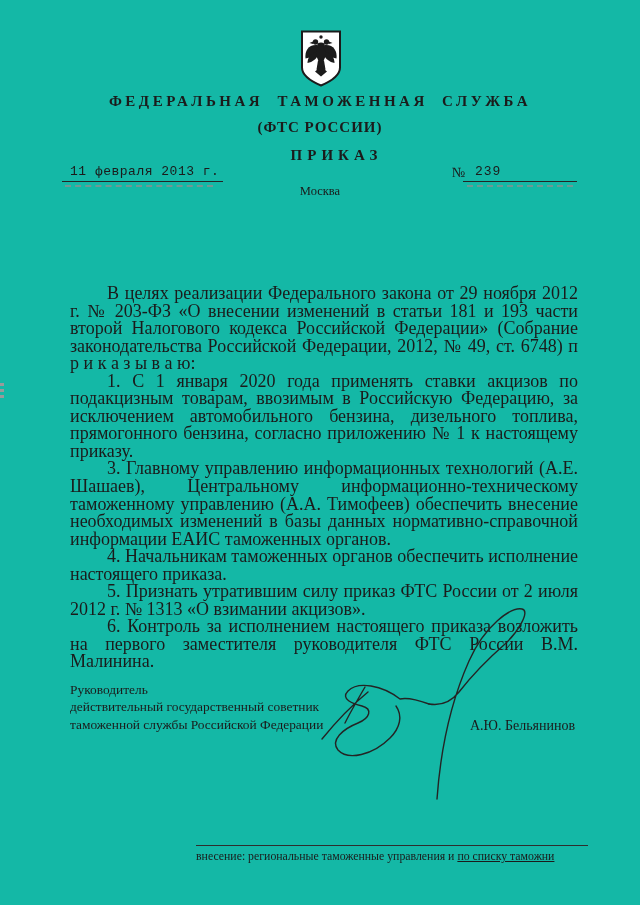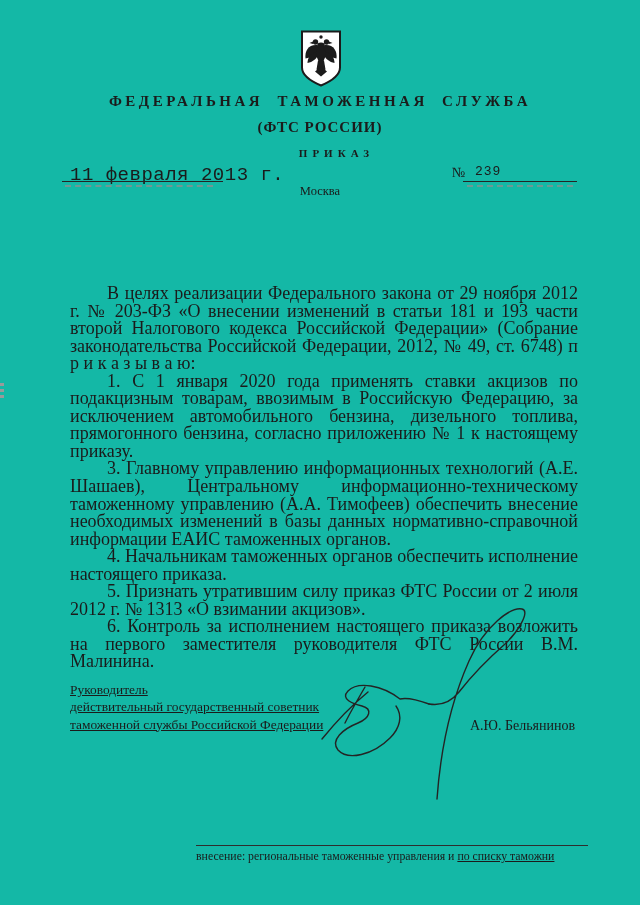--- a/index.html
+++ b/index.html
@@ -12,39 +12,39 @@
     color:#1b1b1b;
     overflow:hidden;
   }
   .abs{position:absolute;}
   .centered{left:0;right:0;text-align:center;}
 
   .emblem{left:298px;top:29px;width:46px;height:59px;}
 
   .org-name{top:93px;font-weight:bold;font-size:15px;letter-spacing:3.5px;word-spacing:7px;}
   .org-short{top:119px;font-weight:bold;font-size:15px;letter-spacing:1px;}
-  .doc-type{top:147px;font-weight:bold;font-size:11px;letter-spacing:5px;margin-left:33px;}
+  .doc-type{top:147px;font-weight:bold;font-size:15px;letter-spacing:5px;margin-left:33px;}
 
-  .doc-date{left:70px;top:164px;font-family:"Liberation Mono", monospace;font-size:19px;letter-spacing:0.5px;white-space:nowrap;}
+  .doc-date{left:70px;top:164px;font-family:"Liberation Mono", monospace;font-size:13px;letter-spacing:0.5px;white-space:nowrap;}
   .date-underline{left:62px;top:181px;width:161px;border-top:1.5px solid #242424;}
   .date-underline-faded{left:65px;top:185px;width:148px;border-top:2.5px dashed #8f8f8f;opacity:.75;}
 
   .num-label{left:452px;top:165px;font-size:14px;}
   .num-value{left:475px;top:164px;font-family:"Liberation Mono", monospace;font-size:13px;letter-spacing:1px;}
   .num-underline{left:463px;top:181px;width:114px;border-top:1.5px solid #242424;}
   .num-underline-faded{left:467px;top:185px;width:106px;border-top:2px dashed #8f8f8f;opacity:.7;}
 
   .city{top:184px;font-size:12.5px;}
 
   .doc-title{top:246px;font-weight:bold;font-size:13.6px;letter-spacing:0.3px;}
 
   .body-text{left:70px;top:285px;width:508px;font-size:18px;line-height:17.55px;text-align:justify;}
   .body-text p{margin:0;text-indent:37px;}
 
-  .sig-block{left:70px;top:681px;font-size:13.4px;line-height:17.3px;text-decoration:underline;}
+  .sig-block{left:70px;top:681px;font-size:13.4px;line-height:17.3px;}
   .sig-line{white-space:nowrap;}
   .signer-name{left:470px;top:718px;font-size:14px;white-space:nowrap;}
   .signature-svg{left:310px;top:593px;width:290px;height:220px;}
 
   .edge-artifact{left:0;top:383px;width:4px;height:18px;
     background:repeating-linear-gradient(to bottom,#9a9a9a 0 3px,transparent 3px 6px);}
 
   .footer-rule{left:196px;top:845px;width:392px;border-top:1.5px solid #2e2e2e;}
   .footer-text{left:196px;top:849px;width:392px;font-size:11.8px;white-space:nowrap;}
   .footer-text .ul{text-decoration:underline;}

